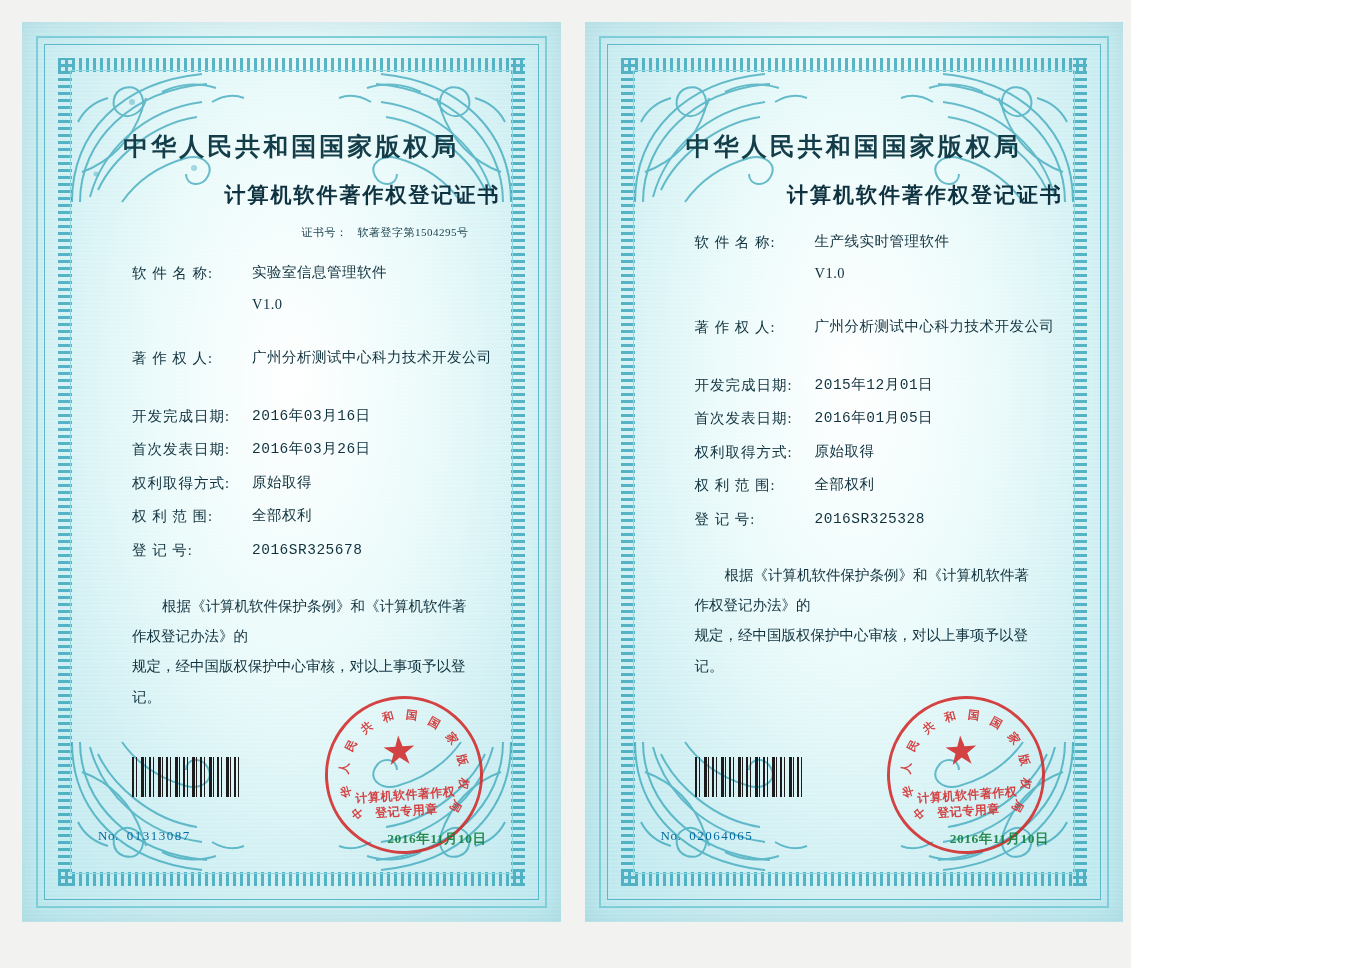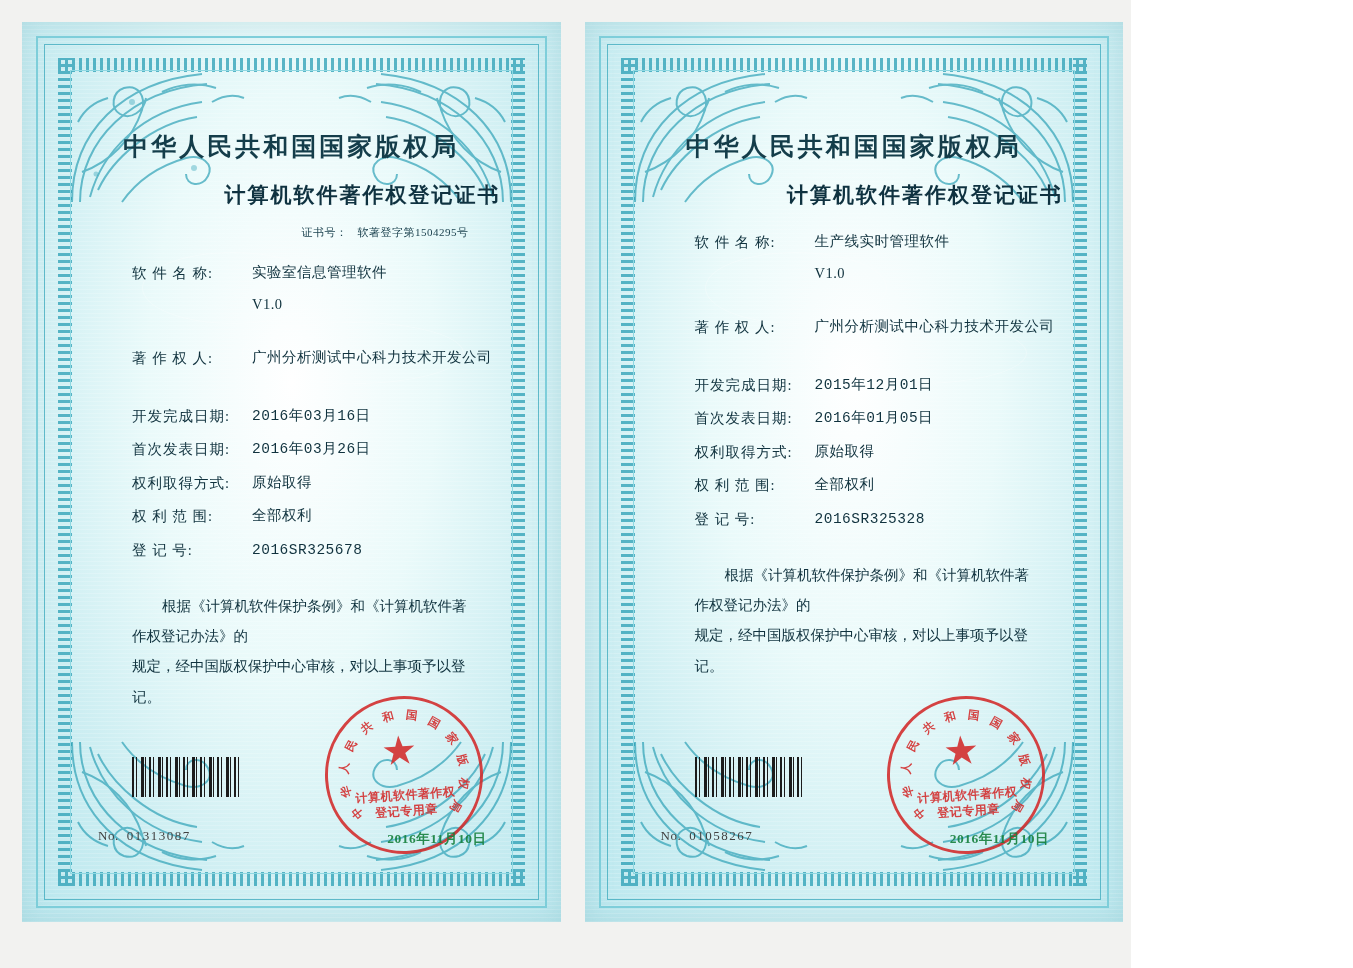--- a/index.html
+++ b/index.html
@@ -180,21 +180,21 @@
     background-image: repeating-linear-gradient(90deg,
       #1c1c1c 0 2px, transparent 2px 4px, #1c1c1c 4px 5px, transparent 5px 9px,
       #1c1c1c 9px 12px, transparent 12px 13px, #1c1c1c 13px 14px, transparent 14px 17px);
   }
 
   .serial {
     position: absolute;
     left: 76px;
     bottom: 78px;
     font-size: 13px;
-    color: #404040;
+    color: #0369a1;
     letter-spacing: 1.5px;
   }
   .serial .no { margin-right: 8px; letter-spacing: .5px; }
 
   
   .seal {
     position: absolute;
     right: 78px;
     bottom: 68px;
     width: 152px;
@@ -528,21 +528,21 @@
         <p class="indent">根据《计算机软件保护条例》和《计算机软件著作权登记办法》的</p>
         <p>规定，经中国版权保护中心审核，对以上事项予以登记。</p>
       </div>
     </div>
 
     <div class="barcode">
         <div class="bars"></div>
       </div>
 
     <div class="serial">
-      <span class="no">No.</span><span>01058267</span>
+      <span class="no">No.</span><span>02064065</span>
     </div>
 
     <div class="seal">
       <div class="ring-text">
           <span style="transform: translate(-49.1491px, 34.4146px) rotate(-125deg) translate(-50%, -50%);">中</span>
           <span style="transform: translate(-58.6288px, 12.7539px) rotate(-102.273deg) translate(-50%, -50%);">华</span>
           <span style="transform: translate(-59.004px, -10.8873px) rotate(-79.5455deg) translate(-50%, -50%);">人</span>
           <span style="transform: translate(-50.2163px, -32.8379px) rotate(-56.8182deg) translate(-50%, -50%);">民</span>
           <span style="transform: translate(-33.6305px, -49.689px) rotate(-34.0909deg) translate(-50%, -50%);">共</span>
           <span style="transform: translate(-11.8221px, -58.8238px) rotate(-11.3636deg) translate(-50%, -50%);">和</span>

